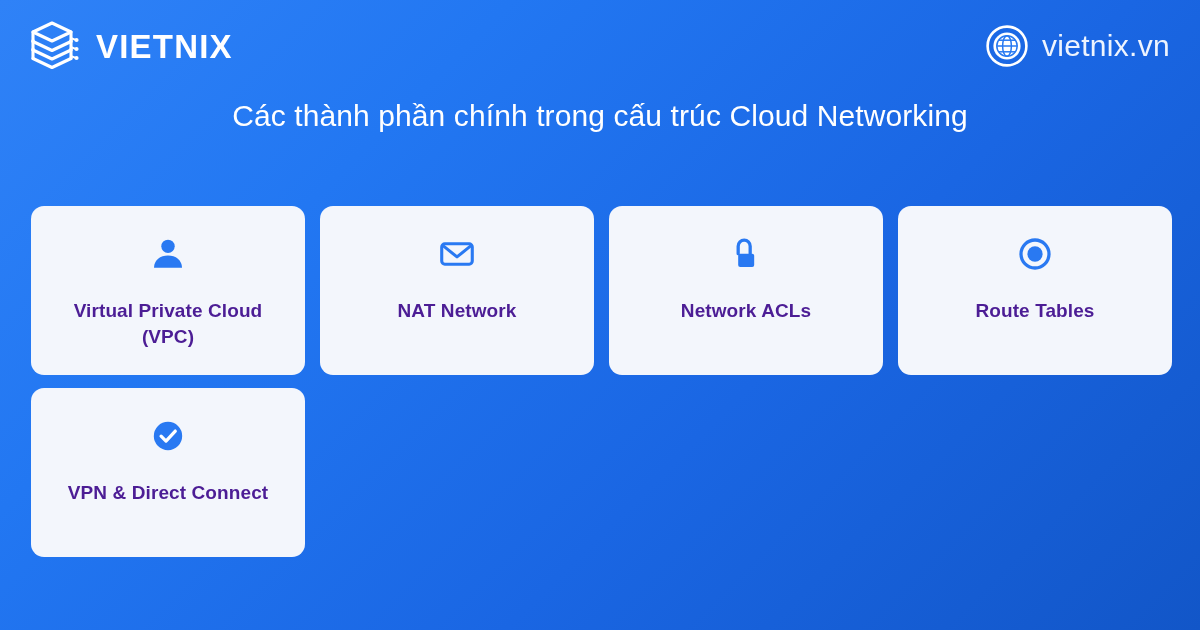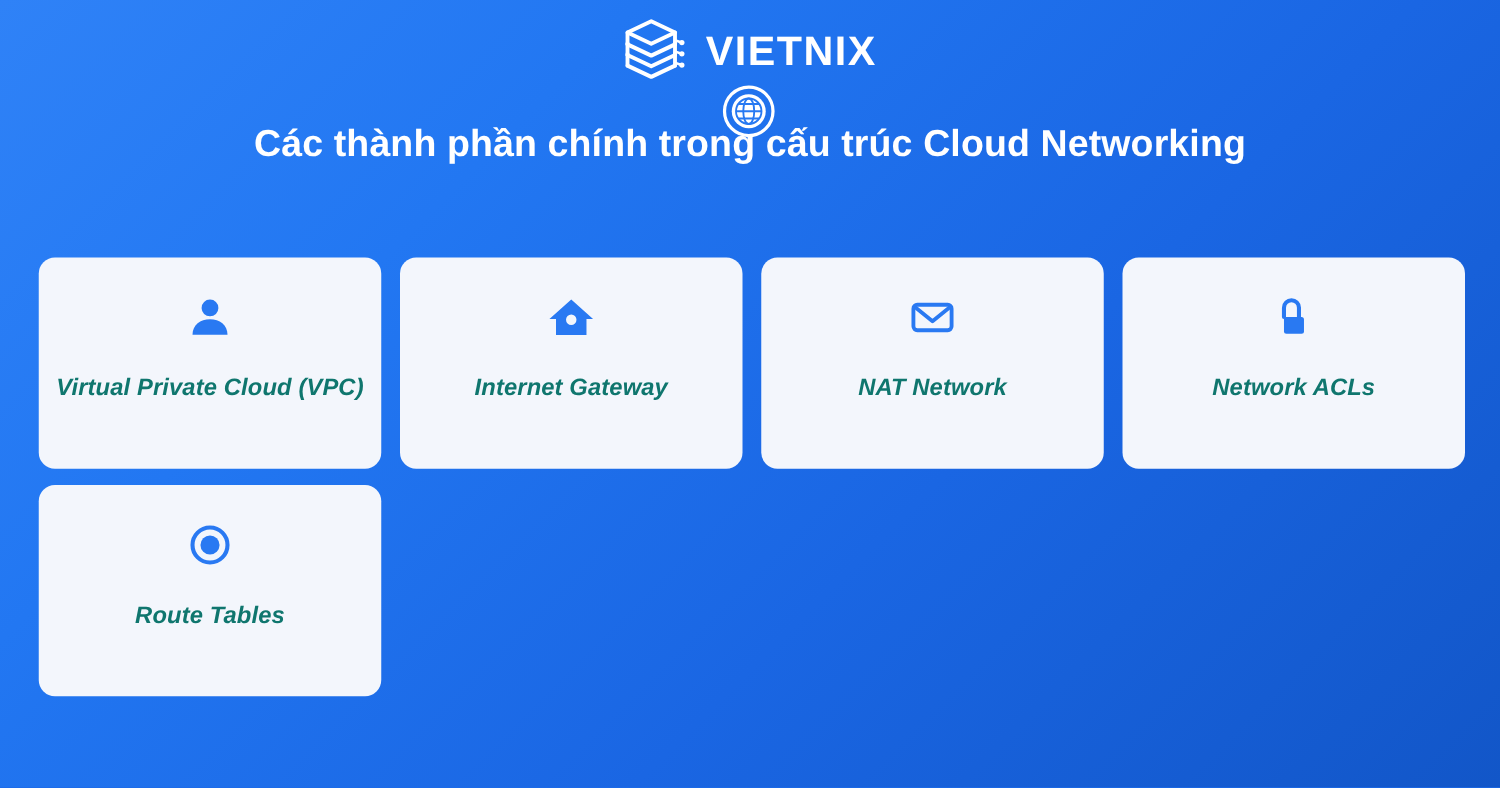--- a/index.html
+++ b/index.html
@@ -25,22 +25,21 @@
 
   
   .header {
     position: absolute;
     top: 0; left: 0;
     width: 1200px;
     height: 92px;
     display: flex;
     align-items: center;
     justify-content: space-between;
-    padding: 12px 30px 0 28px;
-    flex-direction: column;
+    padding: 0 30px 0 28px;
   }
 
   .brand {
     display: flex;
     align-items: center;
     gap: 14px;
   }
 
   .brand-logo {
     width: 54px;
@@ -82,21 +81,21 @@
 
   
   .title {
     position: absolute;
     top: 96px;
     left: 0;
     width: 1200px;
     text-align: center;
     color: #ffffff;
     font-size: 30px;
-    font-weight: bold;
+    font-weight: normal;
     letter-spacing: 0.1px;
     line-height: 40px;
     white-space: nowrap;
   }
 
   
   .grid {
     position: absolute;
     top: 206px;
     left: 31px;
@@ -127,26 +126,25 @@
   }
 
   .card-icon svg { display: block; }
 
   .card-label {
     position: absolute;
     top: 92px;
     left: 14px;
     width: 246px;
     text-align: center;
-    color: #0f766e;
+    color: #4c1d95;
     font-size: 19px;
     font-weight: bold;
     line-height: 26px;
     letter-spacing: 0.1px;
-    font-style: italic;
   }
 </style>
 </head>
 <body>
 
 <div class="canvas">
 
   <div class="header">
 
     <div class="brand">
@@ -186,48 +184,40 @@
           <circle cx="21" cy="21" r="13.6" fill="#ffffff"></circle>
           <g fill="none" stroke="#2779f2" stroke-width="1.5">
             <circle cx="21" cy="21" r="10.2"></circle>
             <ellipse cx="21" cy="21" rx="4.4" ry="10.2"></ellipse>
             <path d="M10.8 21 H31.2"></path>
             <path d="M12.8 15.2 H29.2"></path>
             <path d="M12.8 26.8 H29.2"></path>
           </g>
         </svg>
       </span>
+      <span class="site-url">vietnix.vn</span>
     </div>
 
   </div>
 
   <div class="title">Các thành phần chính trong cấu trúc Cloud Networking</div>
 
   <div class="grid">
 
     <div class="card">
       <span class="card-icon">
         <svg viewBox="0 0 44 44" width="40" height="40" aria-hidden="true">
           <circle cx="22" cy="13.6" r="7.4" fill="#2979f2"></circle>
           <path d="M6.6 37.2 C6.6 28.6 13.5 23.6 22 23.6 C30.5 23.6 37.4 28.6 37.4 37.2 Z" fill="#2979f2"></path>
         </svg>
       </span>
       <span class="card-label">Virtual Private Cloud (VPC)</span>
     </div>
 
 
-    <div class="card">
-      <span class="card-icon">
-        <svg viewBox="0 0 44 44" width="40" height="40" aria-hidden="true">
-          <path d="M22 6.2 L41.2 23.4 L35.4 23.4 L35.4 37.4 L8.6 37.4 L8.6 23.4 L2.8 23.4 Z
-                   M22 19.4 A4.6 4.6 0 1 0 22 28.6 A4.6 4.6 0 1 0 22 19.4 Z" fill="#2979f2" fill-rule="evenodd"></path>
-        </svg>
-      </span>
-      <span class="card-label">Internet Gateway</span>
-    </div>
 
     <div class="card">
       <span class="card-icon">
         <svg viewBox="0 0 44 44" width="40" height="40" aria-hidden="true">
           <rect x="5.2" y="10.8" width="33.6" height="22.4" rx="3.4" fill="none" stroke="#2979f2" stroke-width="3.4"></rect>
           <path d="M7.6 13.6 L22 25.2 L36.4 13.6" fill="none" stroke="#2979f2" stroke-width="3.4" stroke-linecap="round" stroke-linejoin="round"></path>
         </svg>
       </span>
       <span class="card-label">NAT Network</span>
     </div>
@@ -246,16 +236,25 @@
       <span class="card-icon">
         <svg viewBox="0 0 44 44" width="40" height="40" aria-hidden="true">
           <circle cx="22" cy="22" r="15.4" fill="none" stroke="#2979f2" stroke-width="3.6"></circle>
           <circle cx="22" cy="22" r="8.4" fill="#2979f2"></circle>
         </svg>
       </span>
       <span class="card-label">Route Tables</span>
     </div>
 
 
+    <div class="card">
+      <span class="card-icon">
+        <svg viewBox="0 0 44 44" width="40" height="40" aria-hidden="true">
+          <circle cx="22" cy="22" r="15.6" fill="#2979f2"></circle>
+          <path d="M14.4 22.2 L19.8 27.6 L30 16.6" fill="none" stroke="#ffffff" stroke-width="3.6" stroke-linecap="round" stroke-linejoin="round"></path>
+        </svg>
+      </span>
+      <span class="card-label">VPN &amp; Direct Connect</span>
+    </div>
 
   </div>
 
 </div>
 
 </body></html>

